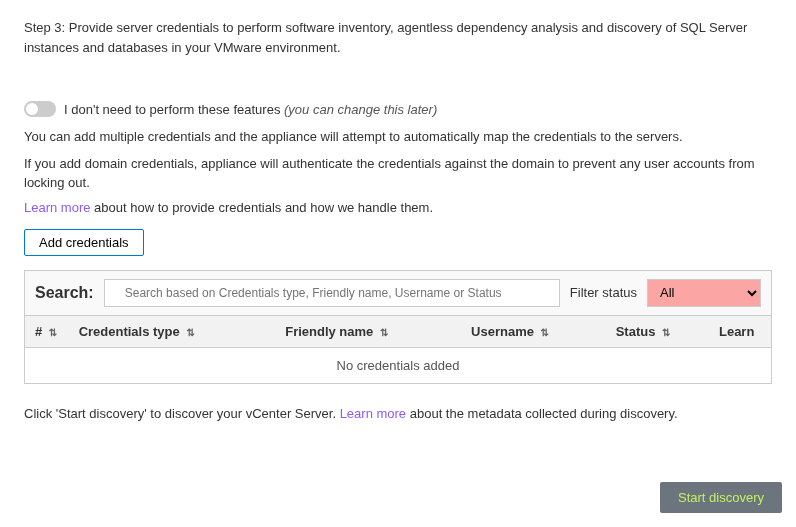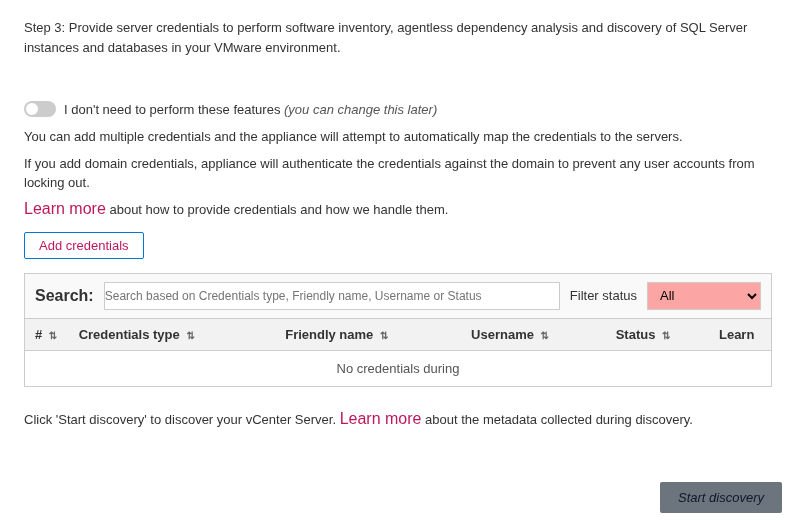--- a/index.html
+++ b/index.html
@@ -53,31 +53,31 @@
     .toggle-label em {
       color: #555;
       font-style: italic;
     }
     .info-text {
       margin-bottom: 7px;
       line-height: 1.5;
       font-size: 13px;
     }
     .learn-more-link {
-      color: #be185d;
+      color: #8b5cf6;
       text-decoration: none;
-      font-size: 16px;
+      font-size: 13px;
     }
     .learn-more-row {
       margin-bottom: 14px;
     }
     .add-credentials-btn {
       border: 1px solid #0078d4;
       background: #fff;
-      color: #be185d;
+      color: #000000;
       padding: 5px 14px;
       font-size: 13px;
       cursor: pointer;
       border-radius: 2px;
       margin-bottom: 14px;
     }
     .search-filter-row {
       display: flex;
       align-items: center;
       gap: 10px;
@@ -88,21 +88,21 @@
       background: #f9f9f9;
     }
     .search-label {
       font-size: 16px;
       font-weight: bold;
       white-space: nowrap;
     }
     .search-input {
       flex: 1;
       border: 1px solid #ccc;
-      padding: 4px 0;
+      padding: 4px 20px;
       font-size: 12px;
       color: #999;
       outline: none;
       height: 28px;
     }
     .filter-status-label {
       font-size: 13px;
       white-space: nowrap;
     }
     .filter-select {
@@ -172,27 +172,26 @@
     .bottom-text {
       font-size: 13px;
       line-height: 1.5;
       margin-top: 20px;
     }
     .start-discovery-btn {
       position: absolute;
       bottom: 14px;
       right: 14px;
       background: #6c757d;
-      color: #0f172a;
+      color: #bef264;
       border: none;
       padding: 8px 18px;
       font-size: 13px;
       cursor: pointer;
       border-radius: 2px;
-      font-style: italic;
     }
     .th-hash { width: 40px; }
     .th-cred { width: 200px; }
     .th-friendly { width: 180px; }
     .th-username { width: 140px; }
     .th-status { width: 100px; }
     .th-edit { width: 60px; }
   </style>
 </head>
 <body>
@@ -250,21 +249,21 @@
           <span>Status</span>
           <span class="sort-icon">⇅</span>
         </th>
         <th class="th-edit">
           <span>Learn</span>
         </th>
       </tr>
     </thead>
     <tbody>
       <tr class="no-data-row">
-        <td colspan="6">No credentials during</td>
+        <td colspan="6">No credentials added</td>
       </tr>
     </tbody>
   </table>
 </div>
 
 <div class="revalidate-section">
 </div>
 
 <p class="bottom-text">
   <span>Click 'Start discovery' to discover your vCenter Server. </span><a class="learn-more-link" href="#">Learn more</a><span> about the metadata collected during discovery.</span>

